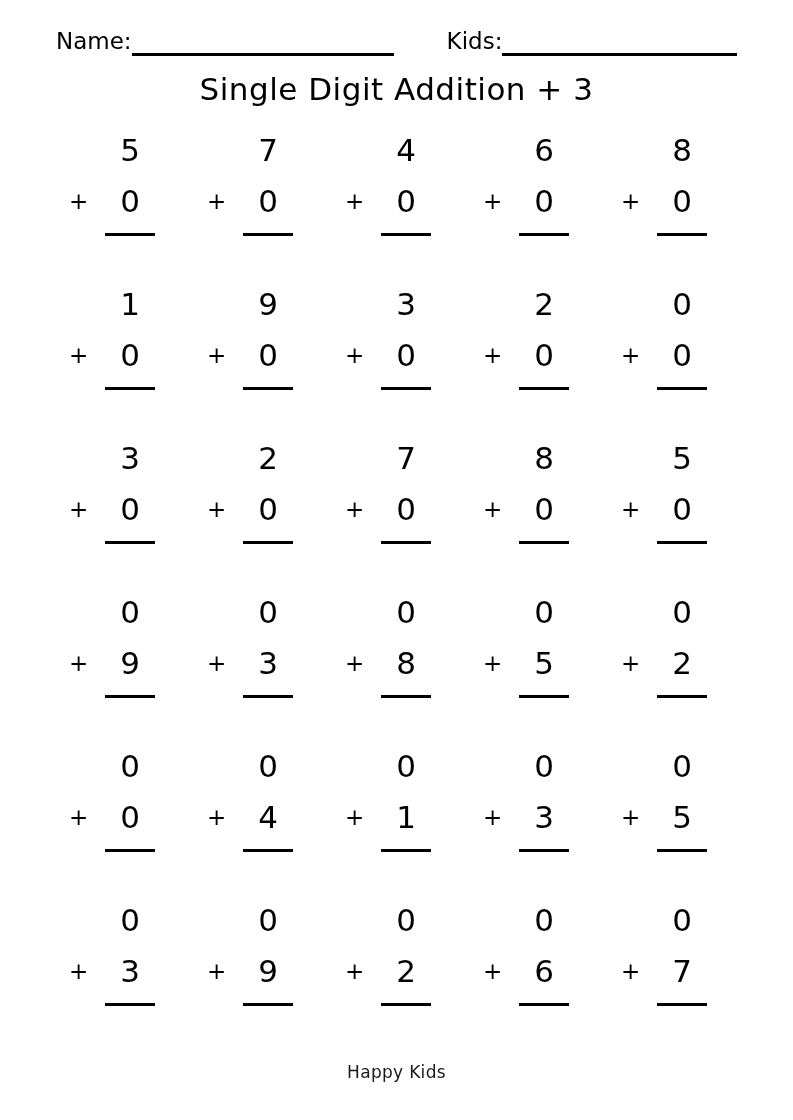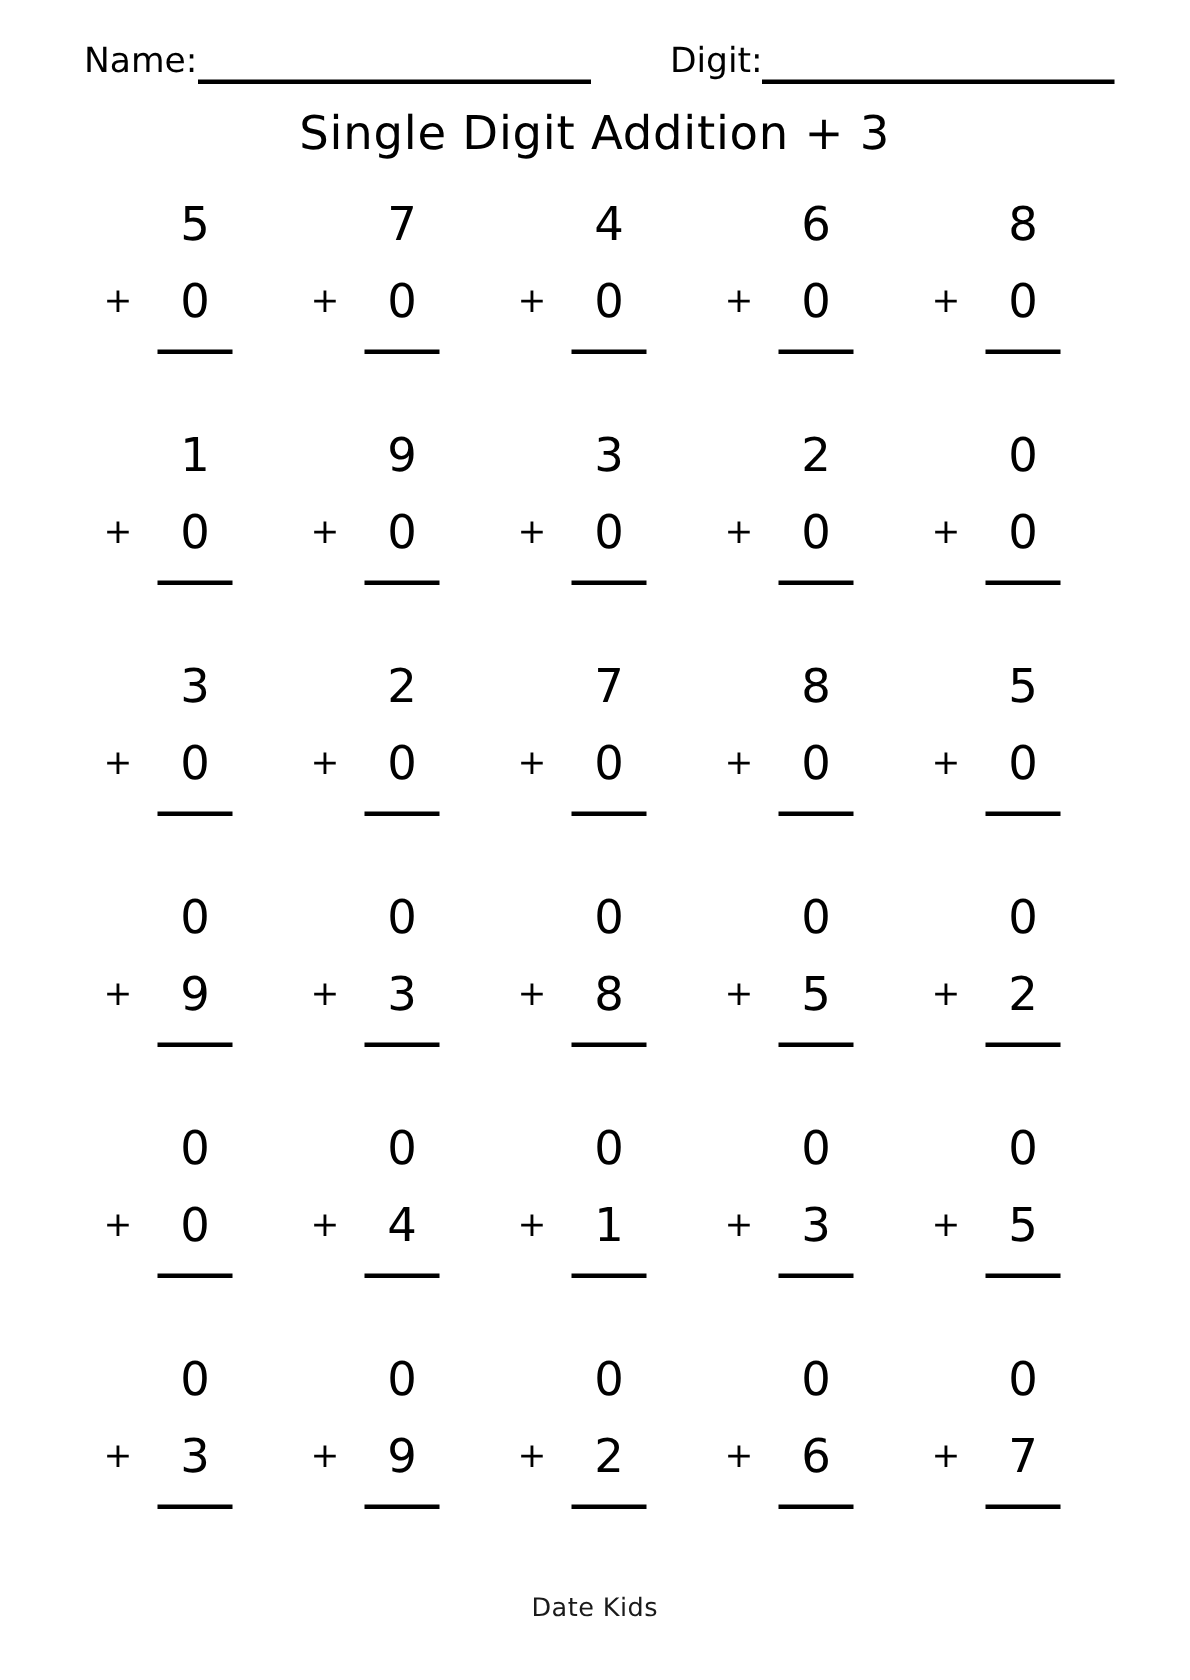--- a/index.html
+++ b/index.html
@@ -95,21 +95,21 @@
 <body>
 
 <div class="page">
 
   <div class="header">
     <div class="field name-field">
       <span class="field-label">Name:</span>
       <span class="blank-line name-line"></span>
     </div>
     <div class="field date-field">
-      <span class="field-label">Digit:</span>
+      <span class="field-label">Kids:</span>
       <span class="blank-line date-line"></span>
     </div>
   </div>
 
   <h1 class="title">Single Digit Addition + 3</h1>
 
   <div class="problems-grid" id="problems-grid">
   <div class="problem">
     <div class="top-num">5</div>
     <div class="bottom-row">
@@ -374,15 +374,15 @@
   <div class="problem">
     <div class="top-num">0</div>
     <div class="bottom-row">
       <span class="plus">+</span>
       <span class="bottom-num">7</span>
     </div>
     <div class="answer-line"></div>
   </div>
 </div>
 
-  <div class="footer">Date Kids</div>
+  <div class="footer">Happy Kids</div>
 
 </div>
 
 </body></html>

